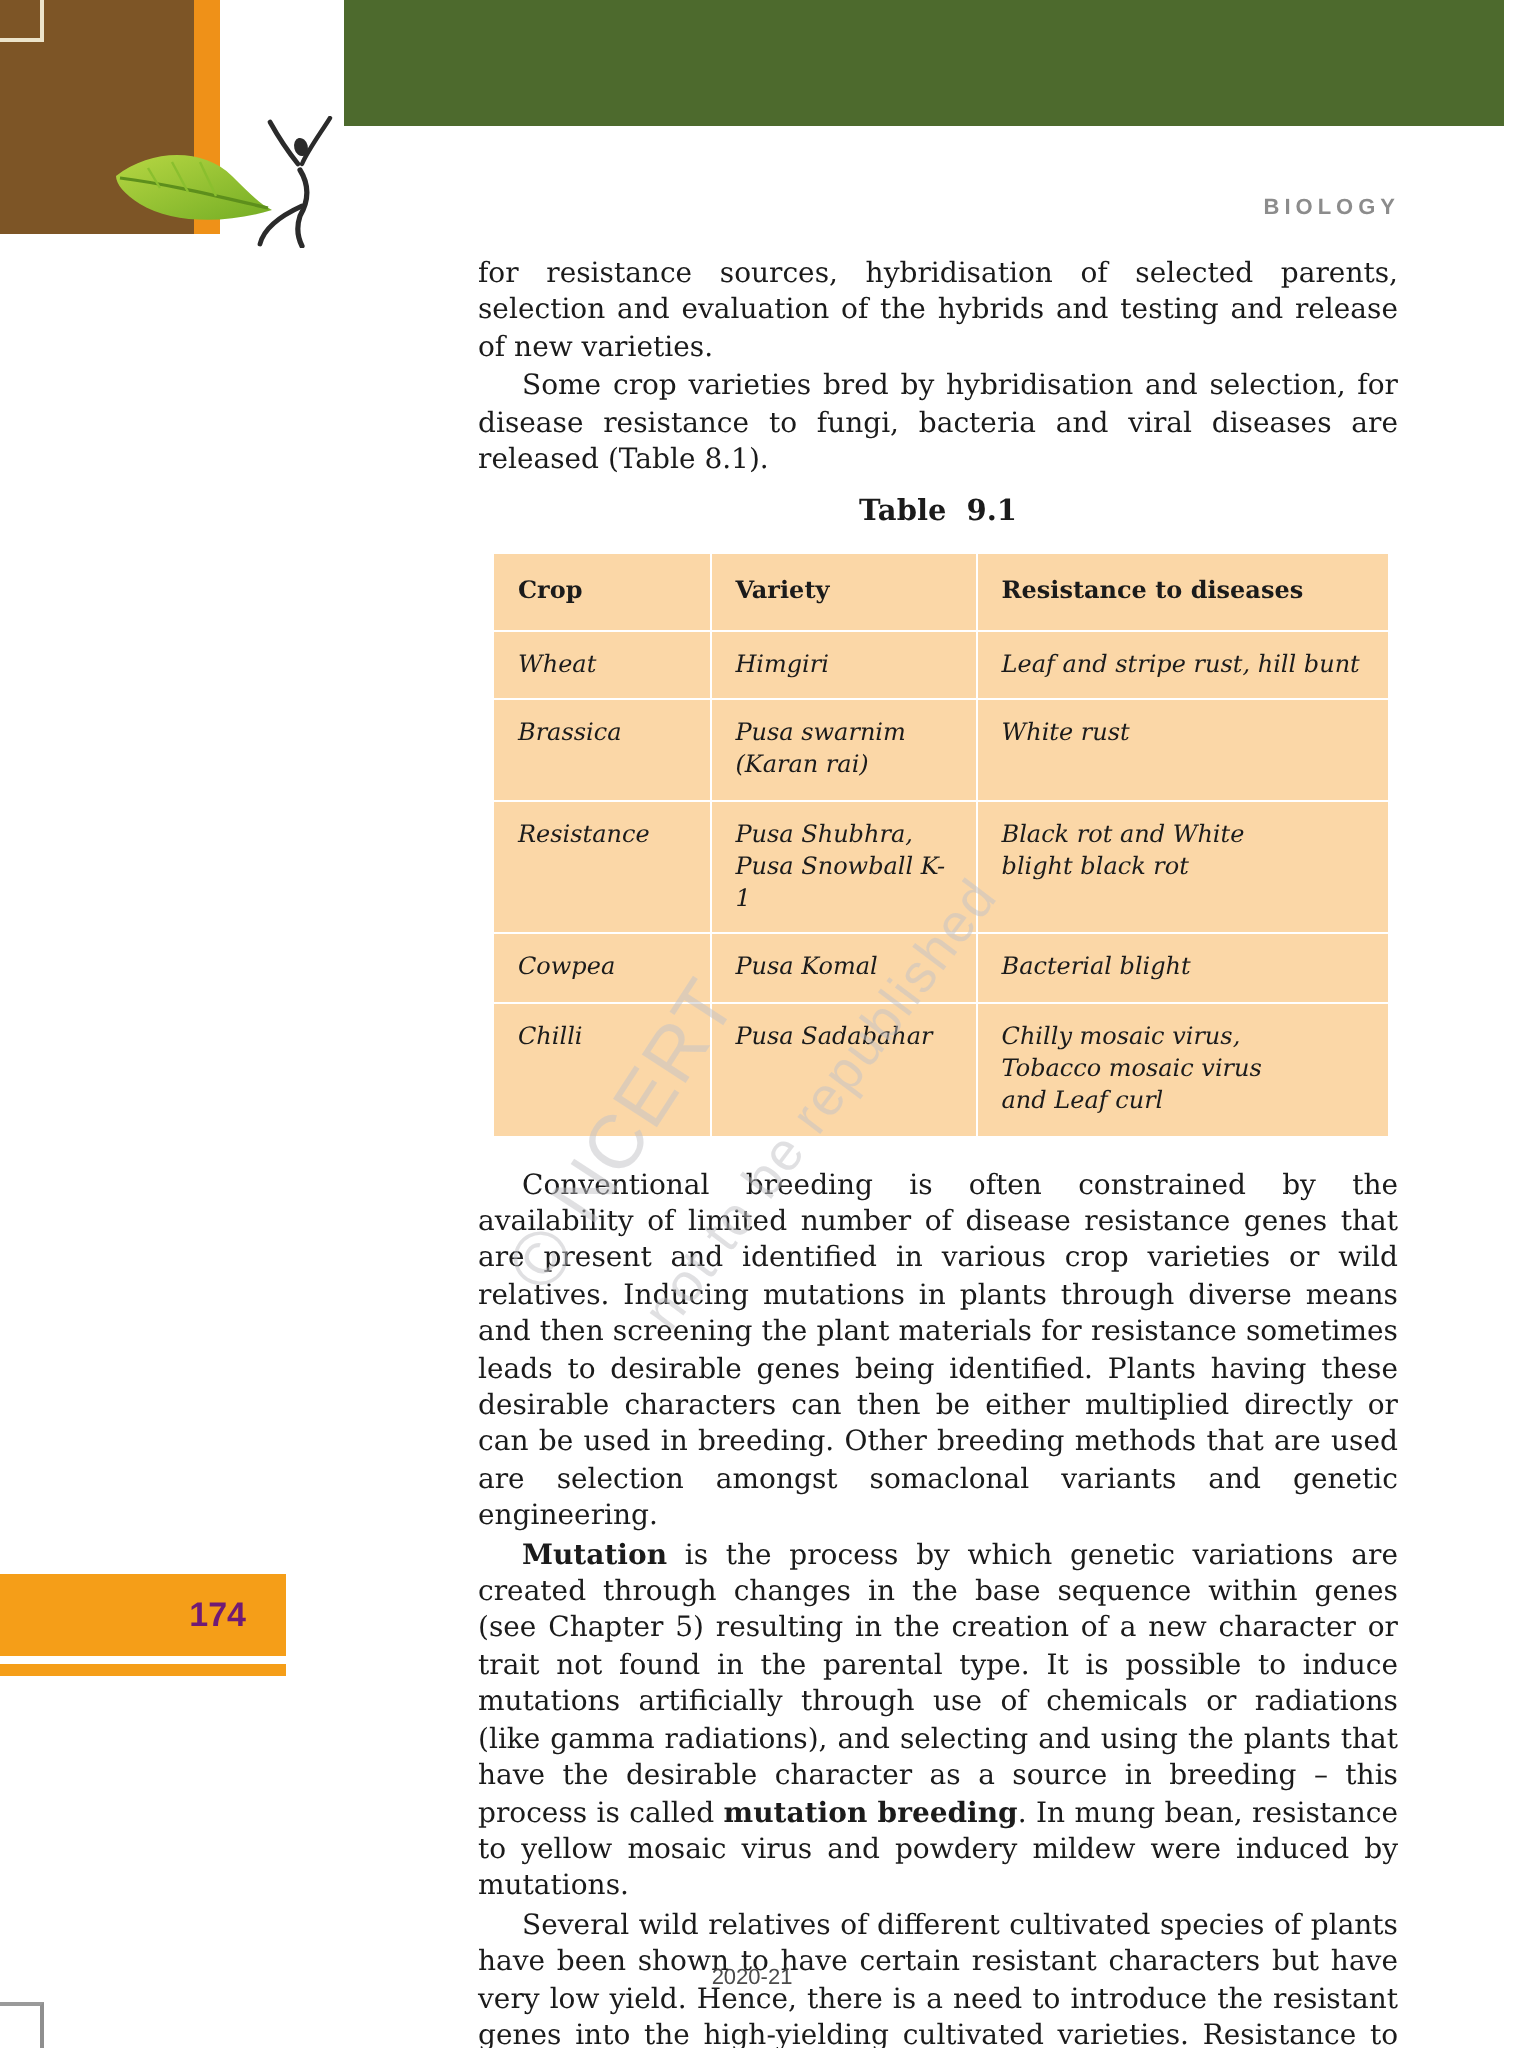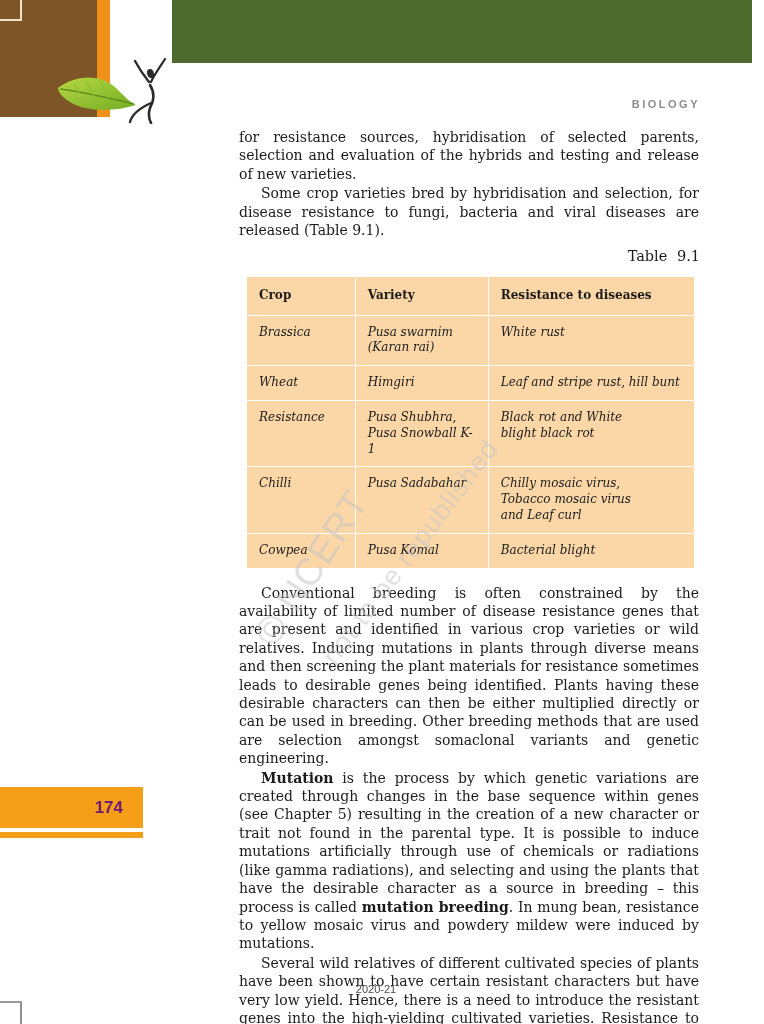--- a/index.html
+++ b/index.html
@@ -21,21 +21,21 @@
   
   .content{
     position:absolute;left:238px;top:127px;width:462px;
     font-size:14px;line-height:18.4px;text-align:justify;
   }
   .content p{margin:1px;}
   .content p.indent{text-indent:22px;}
   .content .b{font-weight:bold;}
   .content .i{font-style:italic;}
   .tbl-title{
-    text-align:right;font-weight:normal;font-size:14.5px;margin:8px 0 10px 0;
+    text-align:center;font-weight:bold;font-size:14.5px;margin:8px 0 10px 0;
     word-spacing:5px;text-indent:0 !important;
   }
   table.crop-table{
     border-collapse:collapse;margin-left:8px;width:449px;
     font-size:12px;line-height:15.8px;
   }
   table.crop-table td,table.crop-table th{
     background:#fbd7a7;border:1px solid #ffffff;vertical-align:top;
     padding:9px 8px 9px 12px;text-align:left;white-space:pre-line;
   }
@@ -96,68 +96,68 @@
         <path d="M27 45 C 16 50, 8 56, 6 64" stroke-width="2.4"></path>
       </g>
     </svg>
   </div>
 
   <div class="biology-label">BIOLOGY</div>
 
   <div class="content">
     <div>
         <p><span>for resistance sources, hybridisation of selected parents, selection and evaluation of the hybrids and testing and release of new varieties.</span></p>
-        <p class="indent"><span>Some crop varieties bred by hybridisation and selection, for disease resistance to fungi, bacteria and viral diseases are released (Table 9.1).</span></p>
+        <p class="indent"><span>Some crop varieties bred by hybridisation and selection, for disease resistance to fungi, bacteria and viral diseases are released (Table 8.1).</span></p>
       </div>
 
     <div class="tbl-title">Table 9.1</div>
 
     <table class="crop-table">
       <colgroup>
           <col class="col-crop">
           <col class="col-var">
           <col class="col-res">
         </colgroup>
       <thead>
           <tr id="tbl-head">
             <th>Crop</th>
             <th>Variety</th>
             <th>Resistance to diseases</th>
           </tr>
         </thead>
       <tbody id="tbl-body">
           <tr>
+            <td>Wheat</td>
+            <td>Himgiri</td>
+            <td>Leaf and stripe rust, hill bunt</td>
+          </tr>
+          <tr>
             <td>Brassica</td>
             <td>Pusa swarnim
 (Karan rai)</td>
             <td>White rust</td>
-          </tr>
-          <tr>
-            <td>Wheat</td>
-            <td>Himgiri</td>
-            <td>Leaf and stripe rust, hill bunt</td>
           </tr>
           <tr>
             <td>Resistance</td>
             <td>Pusa Shubhra,
 Pusa Snowball K-1</td>
             <td>Black rot and White
 blight black rot</td>
           </tr>
           <tr>
+            <td>Cowpea</td>
+            <td>Pusa Komal</td>
+            <td>Bacterial blight</td>
+          </tr>
+          <tr>
             <td>Chilli</td>
             <td>Pusa Sadabahar</td>
             <td>Chilly mosaic virus,
 Tobacco mosaic virus
 and Leaf curl</td>
-          </tr>
-          <tr>
-            <td>Cowpea</td>
-            <td>Pusa Komal</td>
-            <td>Bacterial blight</td>
           </tr>
         </tbody>
     </table>
 
     <div class="after-table">
         <p class="indent"><span>Conventional breeding is often constrained by the availability of limited number of disease resistance genes that are present and identified in various crop varieties or wild relatives.  Inducing mutations in plants through diverse means and then screening the plant materials for resistance sometimes leads to desirable genes being identified.  Plants having these desirable characters can then be either multiplied directly or can be used in breeding. Other breeding methods that are used are selection amongst somaclonal variants and genetic engineering.</span></p>
         <p class="indent"><span class="b">Mutation</span><span> is the process by which genetic variations are created through changes in the base sequence within genes (see Chapter 5) resulting in the creation of a new character or trait not found in the parental type. It is possible to induce mutations artificially through use of chemicals or radiations (like gamma radiations), and selecting and using the plants that have the desirable character as a source in breeding – this process is called </span><span class="b">mutation breeding</span><span>. In mung bean, resistance to yellow mosaic virus and powdery mildew were induced by mutations.</span></p>
         <p class="indent"><span>Several wild relatives of different cultivated species of plants have been shown to have certain resistant characters but have very low yield.  Hence, there is a need to introduce the resistant genes into the high-yielding cultivated varieties. Resistance to yellow mosaic virus in </span><span class="i">bhindi</span><span> (</span><span class="i">Abelmoschus esculentus</span><span>) was transferred from a wild species and resulted in a new variety of </span></p>
       </div>
   </div>

